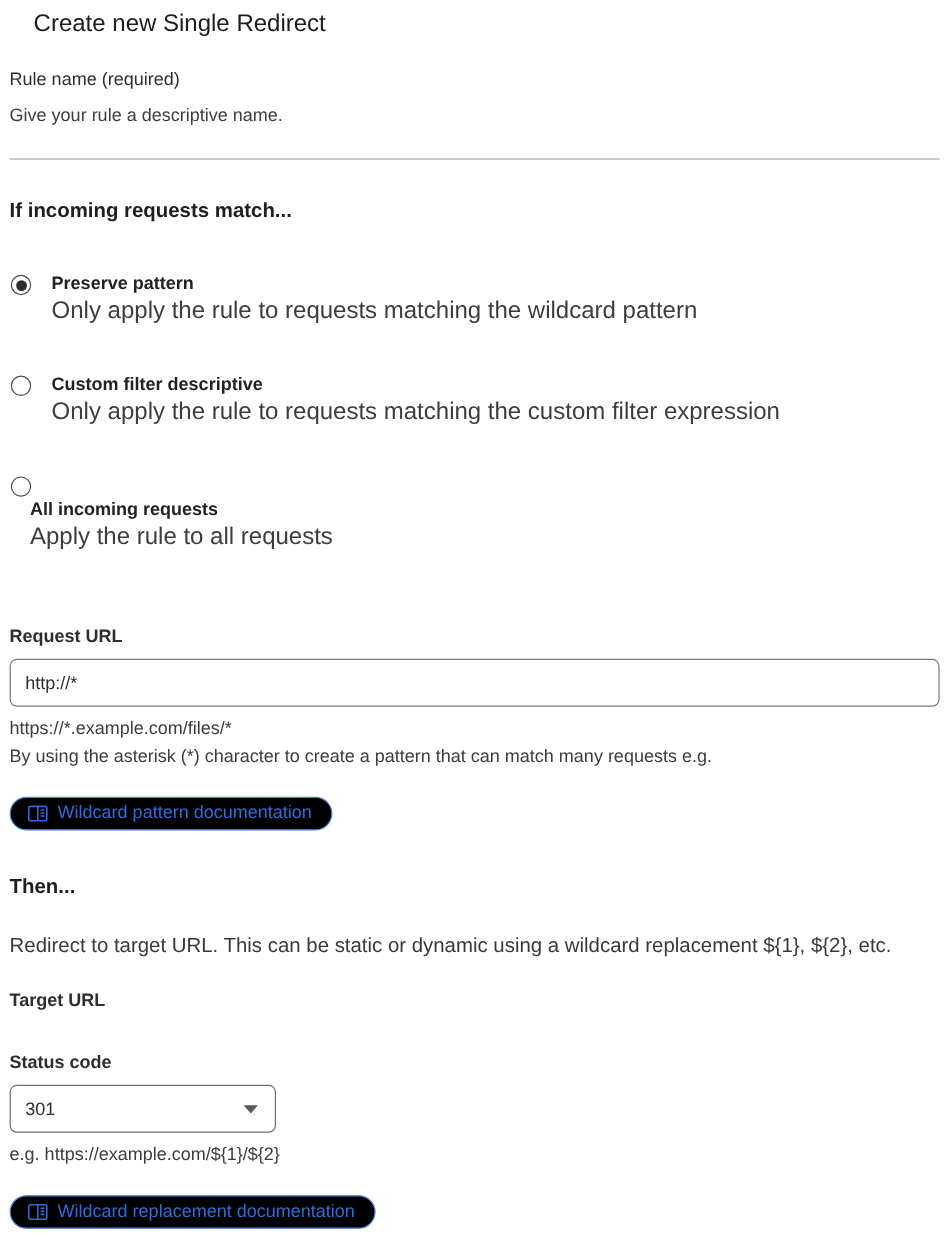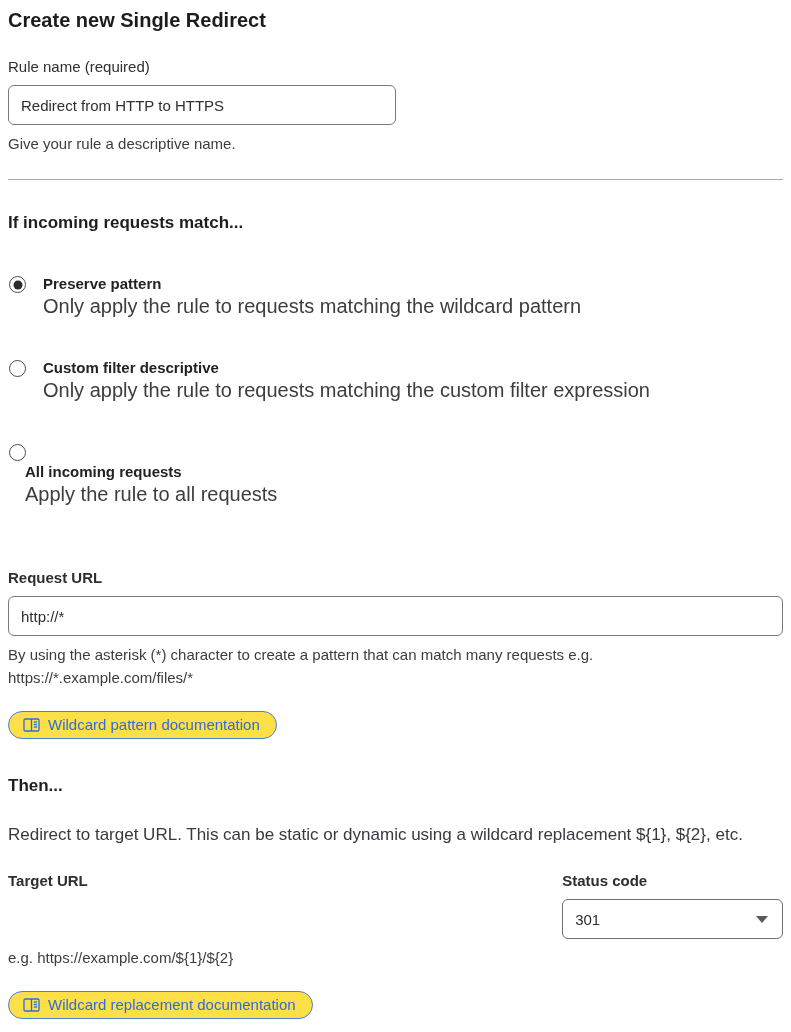--- a/index.html
+++ b/index.html
@@ -7,23 +7,24 @@
   body {
     width: 791px;
     font-family: "Liberation Sans", sans-serif;
     color: #2e2e2e;
   }
   .container { padding: 6px 8px 10px 8px; }
 
   h1.page-title {
     font-size: 20px;
     line-height: 28px;
-    font-weight: 700;
+    font-weight: 400;
     color: #1c1c1c;
     margin-bottom: 23px;
+    margin-left: 20px;
   }
 
   .field-label {
     font-size: 15px;
     line-height: 20px;
     color: #2e2e2e;
     display: block;
     margin-bottom: 8px;
   }
   .field-label.strong { font-weight: 700; }
@@ -105,43 +106,44 @@
 
   .request-url-block { margin-top: 62px; }
 
   
   .doc-pill {
     display: inline-flex;
     align-items: center;
     gap: 8px;
     border: 1px solid #4a7fdd;
     border-radius: 14px;
-    background: #fde047;
+    background: #000000;
     color: #2e6cdb;
     font-family: "Liberation Sans", sans-serif;
     font-size: 15px;
     line-height: 15px;
     padding: 5px 16px 6px 14px;
     margin-top: 22px;
     cursor: pointer;
   }
   .doc-pill svg { display: block; }
 
   .then-heading { margin-top: 35px; }
   .then-desc {
     margin-top: 26px;
     font-size: 17px;
     line-height: 23px;
     color: #36393f;
   }
 
   .target-row {
     display: flex;
-    gap: 11px;
+    gap: 24px;
     margin-top: 25px;
+    flex-direction: column;
   }
   .target-col { width: 546px; }
   .status-col { width: 222px; }
 
   .select-box {
     height: 40px;
     border: 1px solid #6e6e6e;
     border-radius: 6px;
     background: #fff;
     display: flex;
@@ -185,21 +187,20 @@
 </style>
 </head>
 <body>
 
 <div class="container">
 
   <h1 class="page-title">Create new Single Redirect</h1>
 
   <div>
     <label class="field-label">Rule name (required)</label>
-    <input class="text-input rule-name-input" type="text" value="Redirect from HTTP to HTTPS" style="">
     <div class="help-text">Give your rule a descriptive name.</div>
   </div>
 
   <hr class="divider">
 
   <h2 class="section-heading match-heading">If incoming requests match...</h2>
 
   <div class="radio-group">
 
     <div class="radio-option selected">
@@ -225,22 +226,22 @@
         <div class="radio-desc">Apply the rule to all requests</div>
       </span>
     </div>
 
   </div>
 
   <div class="request-url-block">
     <label class="field-label strong">Request URL</label>
     <input class="text-input" type="text" value="http://*" style="">
     <div class="help-text">
+      <div>https://*.example.com/files/*</div>
       <div>By using the asterisk (*) character to create a pattern that can match many requests e.g.</div>
-      <div>https://*.example.com/files/*</div>
     </div>
     <button class="doc-pill">
       <span>
         <svg width="17" height="14" viewBox="0 0 17 14" fill="none" stroke="#2e6cdb" stroke-width="1.3">
           <rect x="1" y="1" width="15" height="12" rx="1.2"></rect>
           <line x1="8.5" y1="1" x2="8.5" y2="13"></line>
           <line x1="10.8" y1="4" x2="14" y2="4"></line>
           <line x1="10.8" y1="6.5" x2="14" y2="6.5"></line>
           <line x1="10.8" y1="9" x2="14" y2="9"></line>
         </svg>

